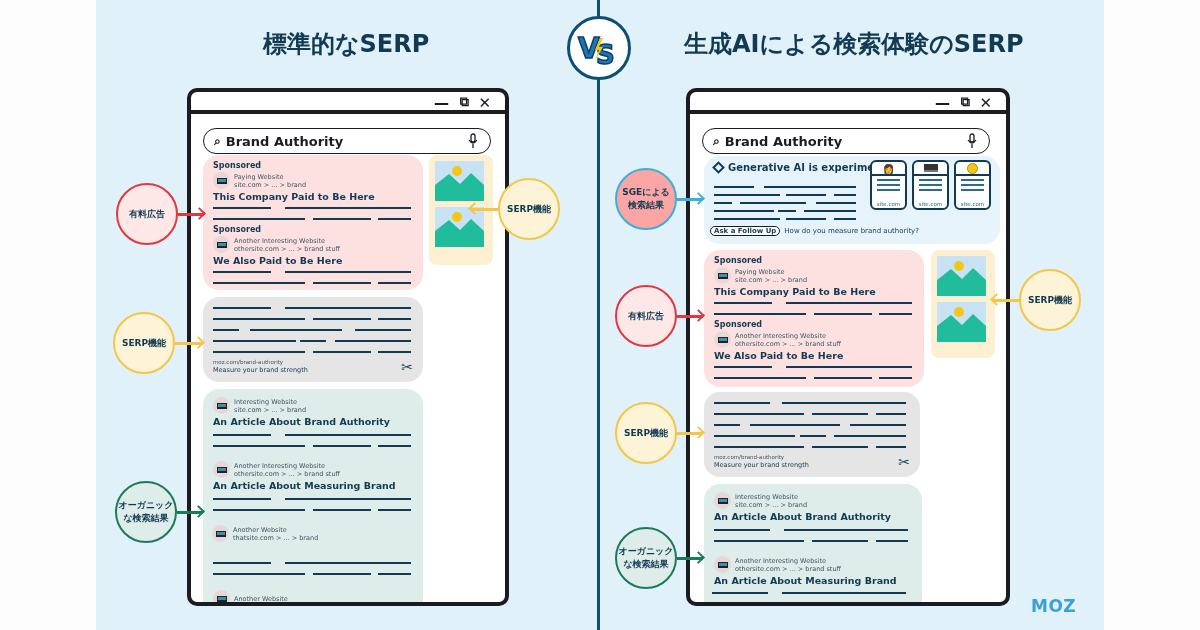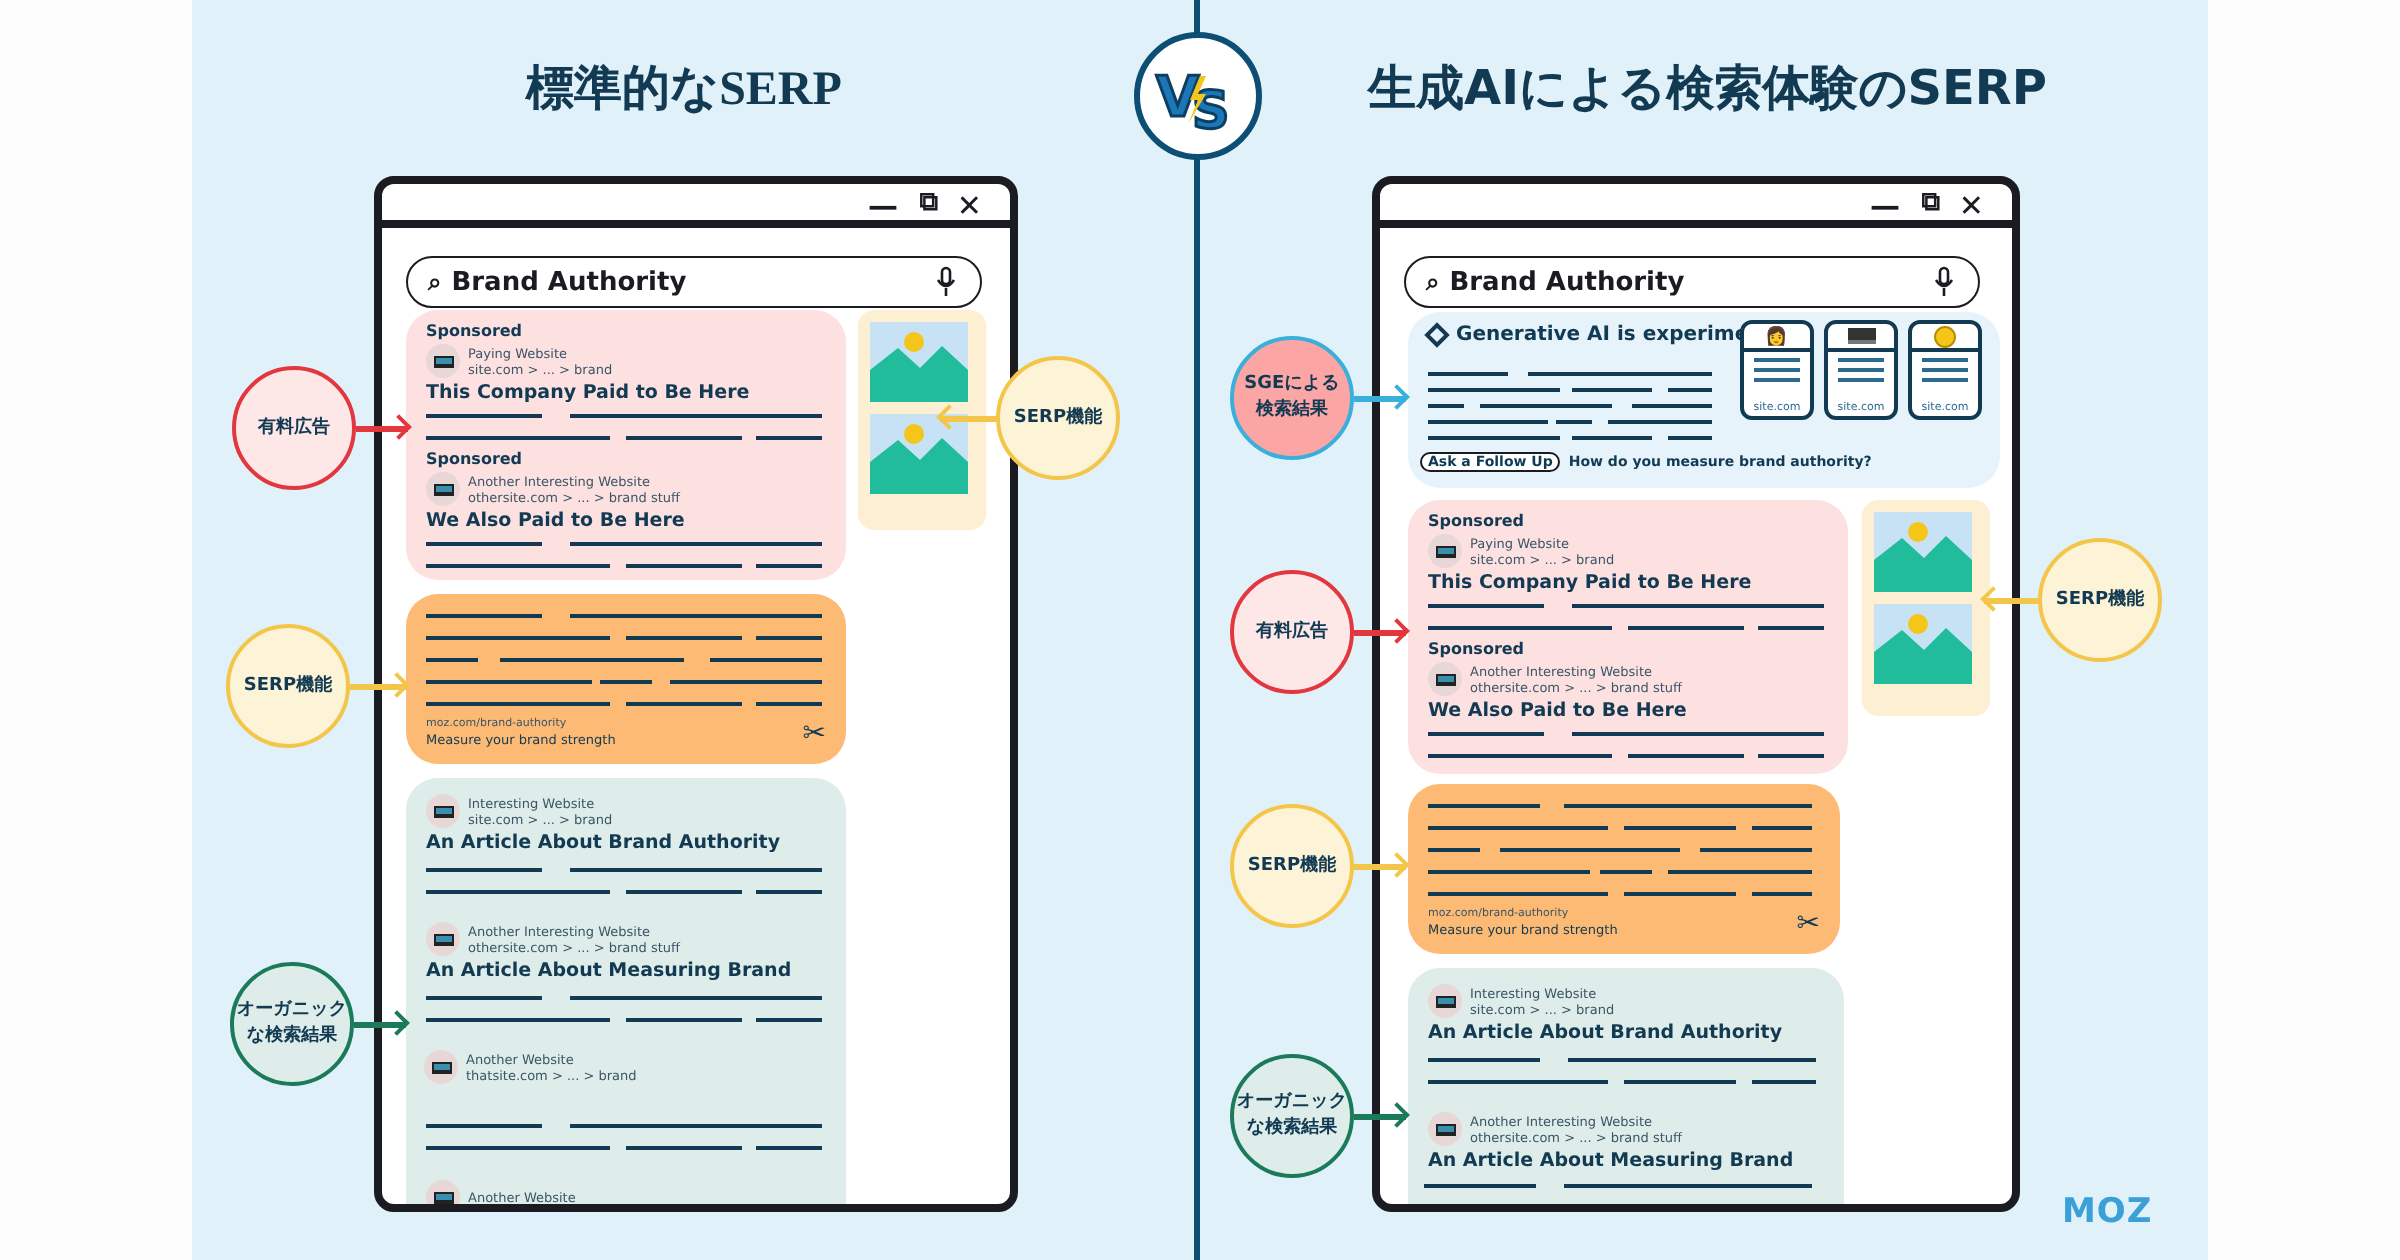--- a/index.html
+++ b/index.html
@@ -8,21 +8,21 @@
   .divider { position: absolute; left: 597px; top: 0; width: 3px; height: 630px; background: #0d4f74; }
   .vs { position: absolute; left: 567px; top: 16px; width: 64px; height: 64px; border-radius: 50%; background: #fff; border: 3px solid #0d4f74; display: flex; align-items: center; justify-content: center; }
   .title { position: absolute; top: 28px; font-size: 24px; font-weight: bold; color: #123a52; white-space: nowrap; }
   .window { position: absolute; top: 88px; background: #fff; border: 4px solid #1b1b22; border-radius: 10px; overflow: hidden; }
   .titlebar { height: 22px; border-bottom: 4px solid #1b1b22; position: relative; }
   .wc { position: absolute; top: 2px; font-size: 15px; font-weight: bold; color: #1b1b22; }
   .search { position: absolute; left: 12px; width: 288px; height: 26px; border: 1.5px solid #1b1b22; border-radius: 13px; display: flex; align-items: center; padding-left: 10px; font-size: 13px; font-weight: bold; color: #1b1b22; }
   .search .mic { position: absolute; right: 12px; top: 4px; }
   .card { position: absolute; border-radius: 16px; padding: 6px 10px; }
   .pink { background: #fde1e1; }
-  .yellow { background: #fdba74; }
+  .yellow { background: #e5e5e5; }
   .green { background: #deede9; }
   .blue { background: #e6f3fb; }
   .sp { font-size: 8px; font-weight: bold; color: #123a52; }
   .site { display: flex; align-items: center; gap: 4px; margin-top: 2px; }
   .fav { width: 17px; height: 17px; border-radius: 50%; background: #e8d7d7; display: flex; align-items: center; justify-content: center; }
   .fav i { display: block; width: 10px; height: 6px; background: #3b8fae; border: 1px solid #222; border-bottom-width: 2px; }
   .site-txt { font-size: 6.5px; line-height: 8px; color: #3a5566; }
   .rtitle { font-size: 9.5px; font-weight: bold; color: #123a52; margin-top: 2px; }
   .line { position: absolute; height: 2px; background: #123a52; }
   .bubble { position: absolute; width: 62px; height: 62px; border-radius: 50%; border: 2.5px solid; display: flex; align-items: center; justify-content: center; text-align: center; font-size: 9px; font-weight: bold; color: #123a52; line-height: 13px; }
@@ -42,21 +42,21 @@
 <div class="panel"></div>
 <div class="divider"></div>
 <div class="vs">
   <svg width="46" height="40" viewBox="0 0 46 40">
     <text x="2" y="30" font-family="DejaVu Sans, sans-serif" font-weight="bold" font-size="28" fill="#1c77b8" stroke="#0d3f60" stroke-width="1.5">V</text>
     <text x="20" y="36" font-family="DejaVu Sans, sans-serif" font-weight="bold" font-size="26" fill="#1c77b8" stroke="#0d3f60" stroke-width="1.5">S</text>
     <polygon points="24,10 19,22 23,22 18,34 27,19 23,19 27,10" fill="#f5c61a"></polygon>
   </svg>
 </div>
 
-<div class="title" style="left:263px;font-family:Liberation Serif, serif;">標準的なSERP</div>
+<div class="title" style="left:263px;">標準的なSERP</div>
 
 <div class="window" style="left:187px; width:322px; height:518px;">
   <div class="titlebar">
     <span class="wc" style="right:56px;">—</span>
     <span class="wc" style="right:36px; font-size:13px;">⧉</span>
     <span class="wc" style="right:14px;">✕</span>
   </div>
   <div class="search" style="top:36px;">
     <span style="font-size:12px;margin-right:5px;">⌕</span>
     <span>Brand Authority</span>
@@ -257,21 +257,21 @@
       <div class="line" style="left:36px;top:46px;width:66px;"></div>
       <div class="line" style="left:112px;top:46px;width:40px;"></div>
     <div class="line" style="left:10px;top:54px;width:60px;"></div>
       <div class="line" style="left:74px;top:54px;width:18px;"></div>
       <div class="line" style="left:100px;top:54px;width:52px;"></div>
     <div class="line" style="left:10px;top:62px;width:66px;"></div>
       <div class="line" style="left:82px;top:62px;width:40px;"></div>
       <div class="line" style="left:130px;top:62px;width:22px;"></div>
     <div style="position:absolute; left:6px; top:70px; display:flex; align-items:center; gap:4px;">
       <span style="font-size:7px; font-weight:bold; border:1.3px solid #1b1b22; border-radius:6px; padding:0 3px; background:#fff;">Ask a Follow Up</span>
-      <span style="font-size:7px; font-weight:bold; color:#123a52;">How do you measure brand authority?</span>
+      <span style="font-size:7px; font-weight:normal; color:#123a52;">How do you measure brand authority?</span>
     </div>
     <div style="position:absolute; left:166px; top:4px; display:flex; gap:5px;">
       <div style="width:37px;height:50px;border:2.5px solid #123a52;border-radius:6px;background:#fff;position:relative;">
         <div style="height:14px;border-bottom:2px solid #123a52;text-align:center;font-size:9px;line-height:14px;">👩</div>
         <div style="margin:3px 5px;height:2px;background:#2c6a8e;"></div>
           <div style="margin:3px 5px;height:2px;background:#2c6a8e;"></div>
           <div style="margin:3px 5px;height:2px;background:#2c6a8e;"></div>
         <div style="position:absolute;bottom:1px;width:100%;text-align:center;font-size:5.5px;color:#2c6a8e;">site.com</div>
       </div>
       <div style="width:37px;height:50px;border:2.5px solid #123a52;border-radius:6px;background:#fff;position:relative;">

